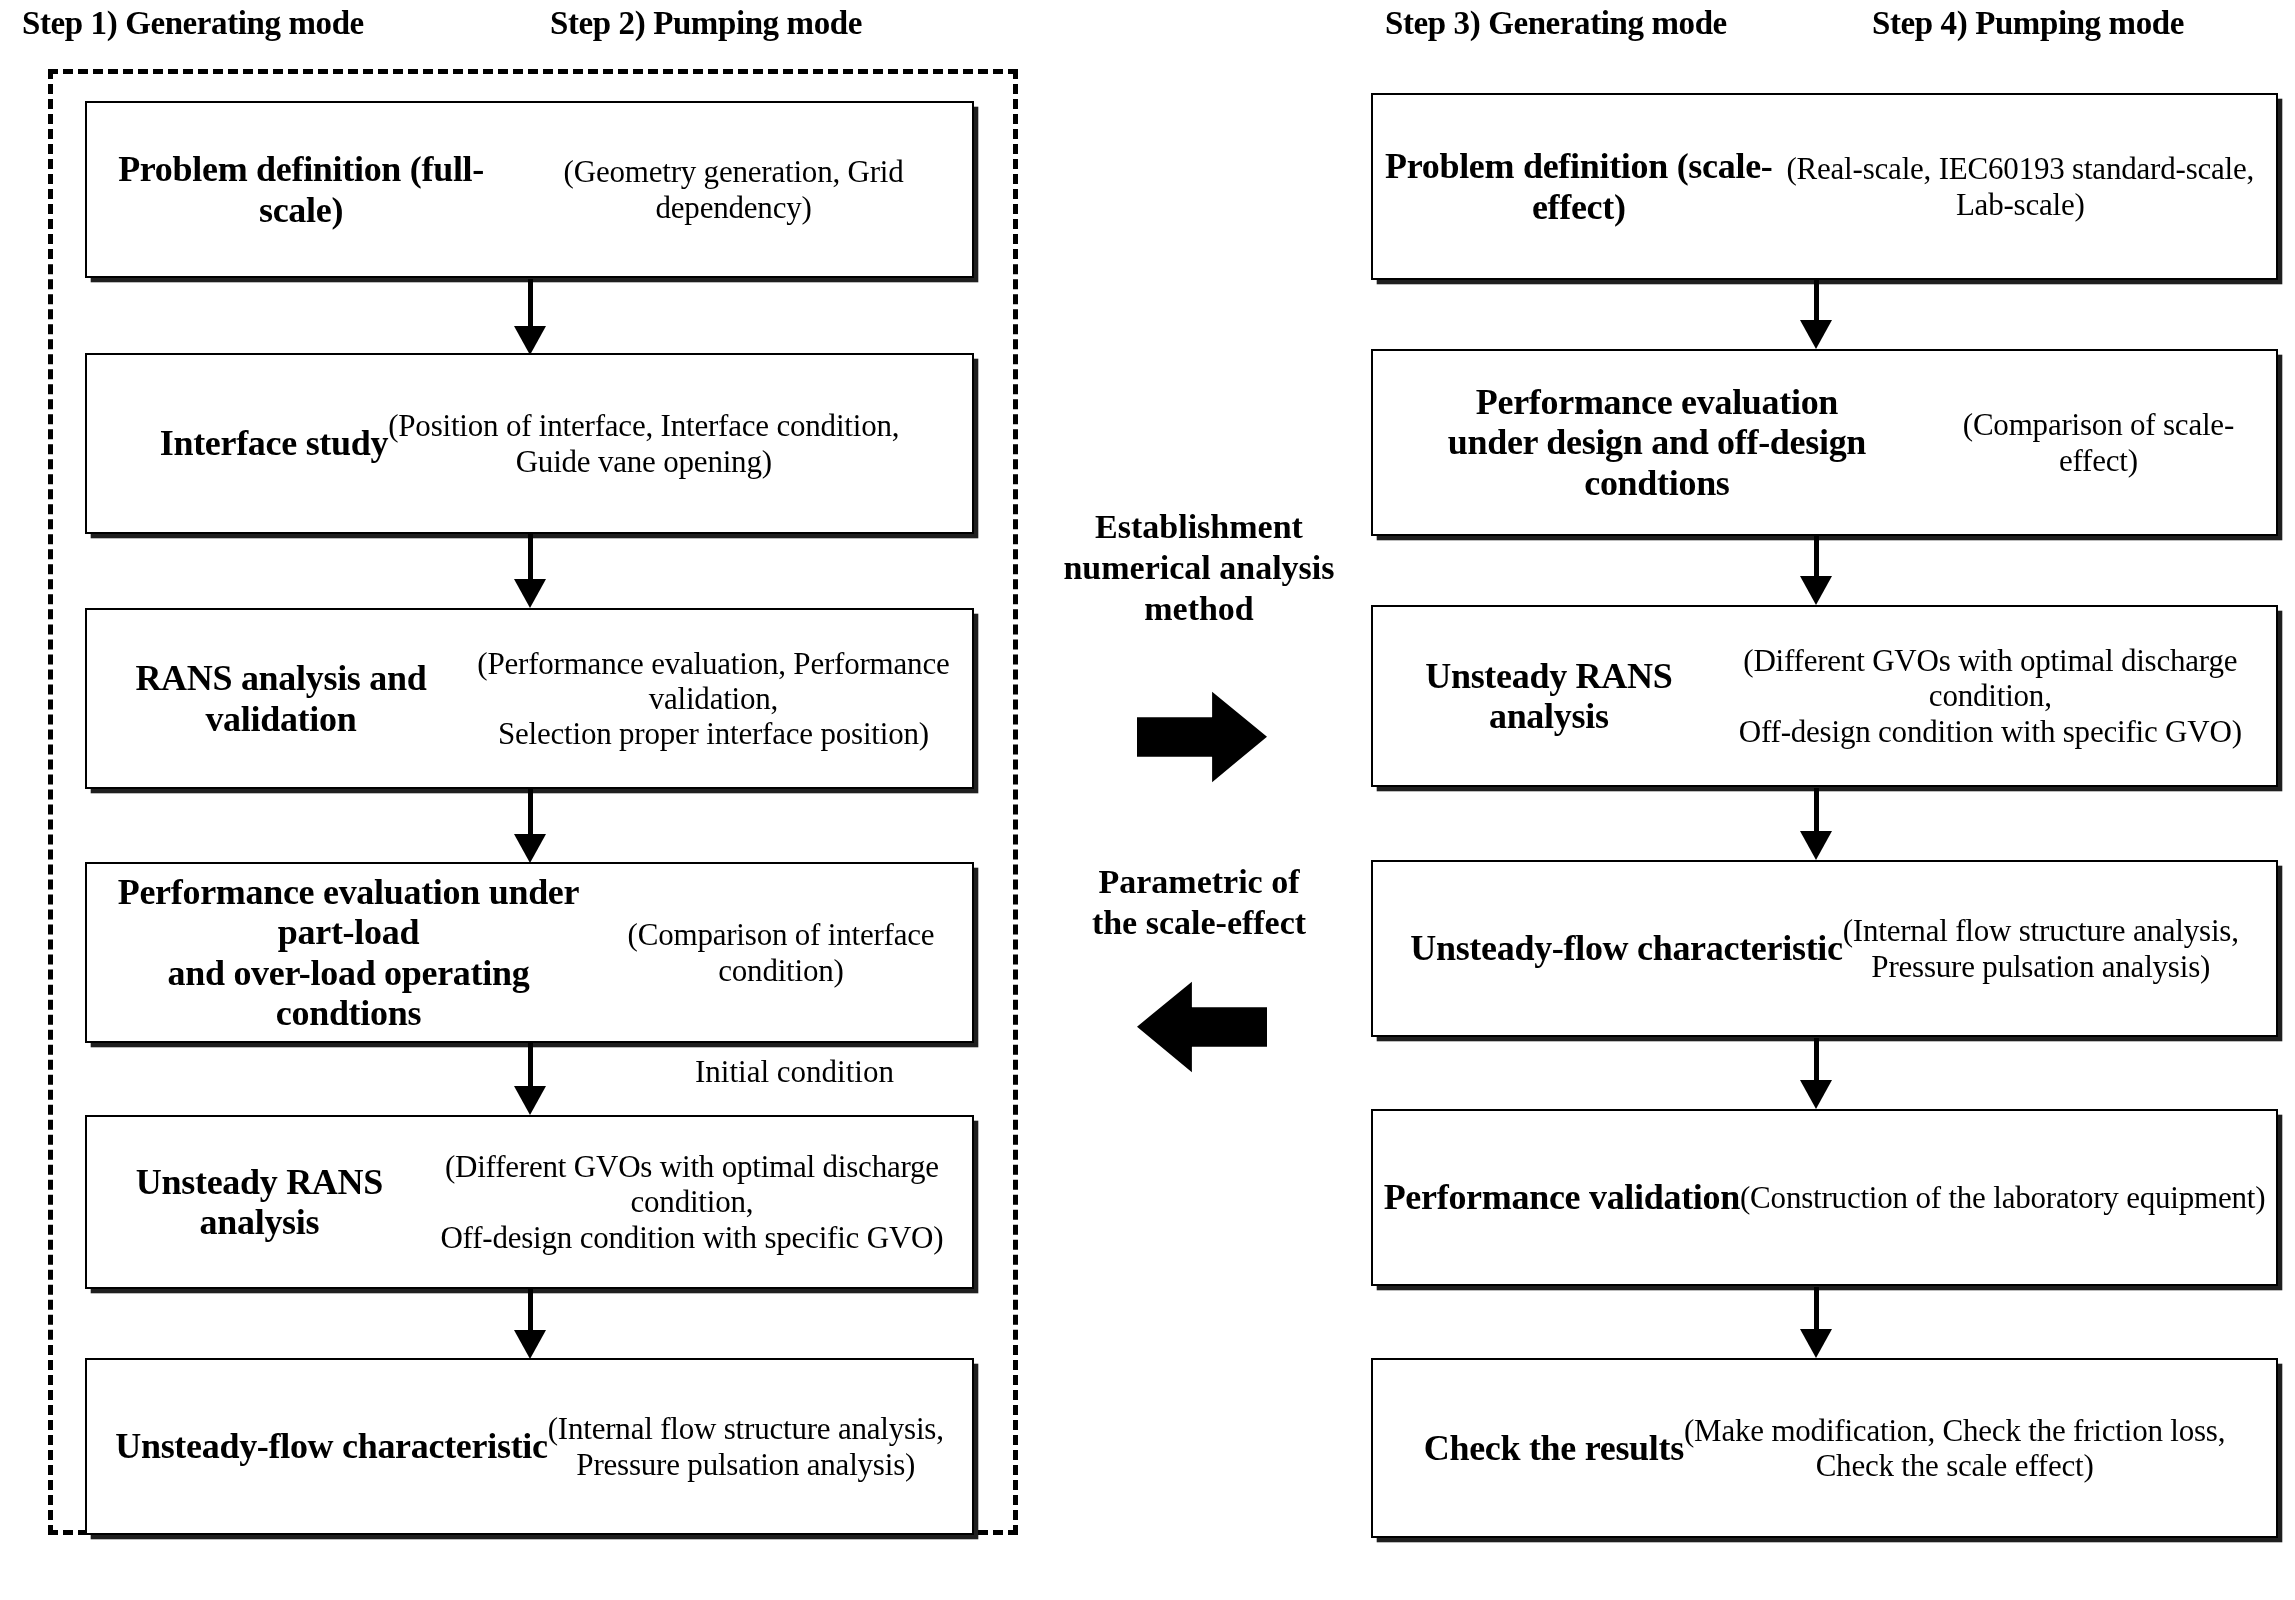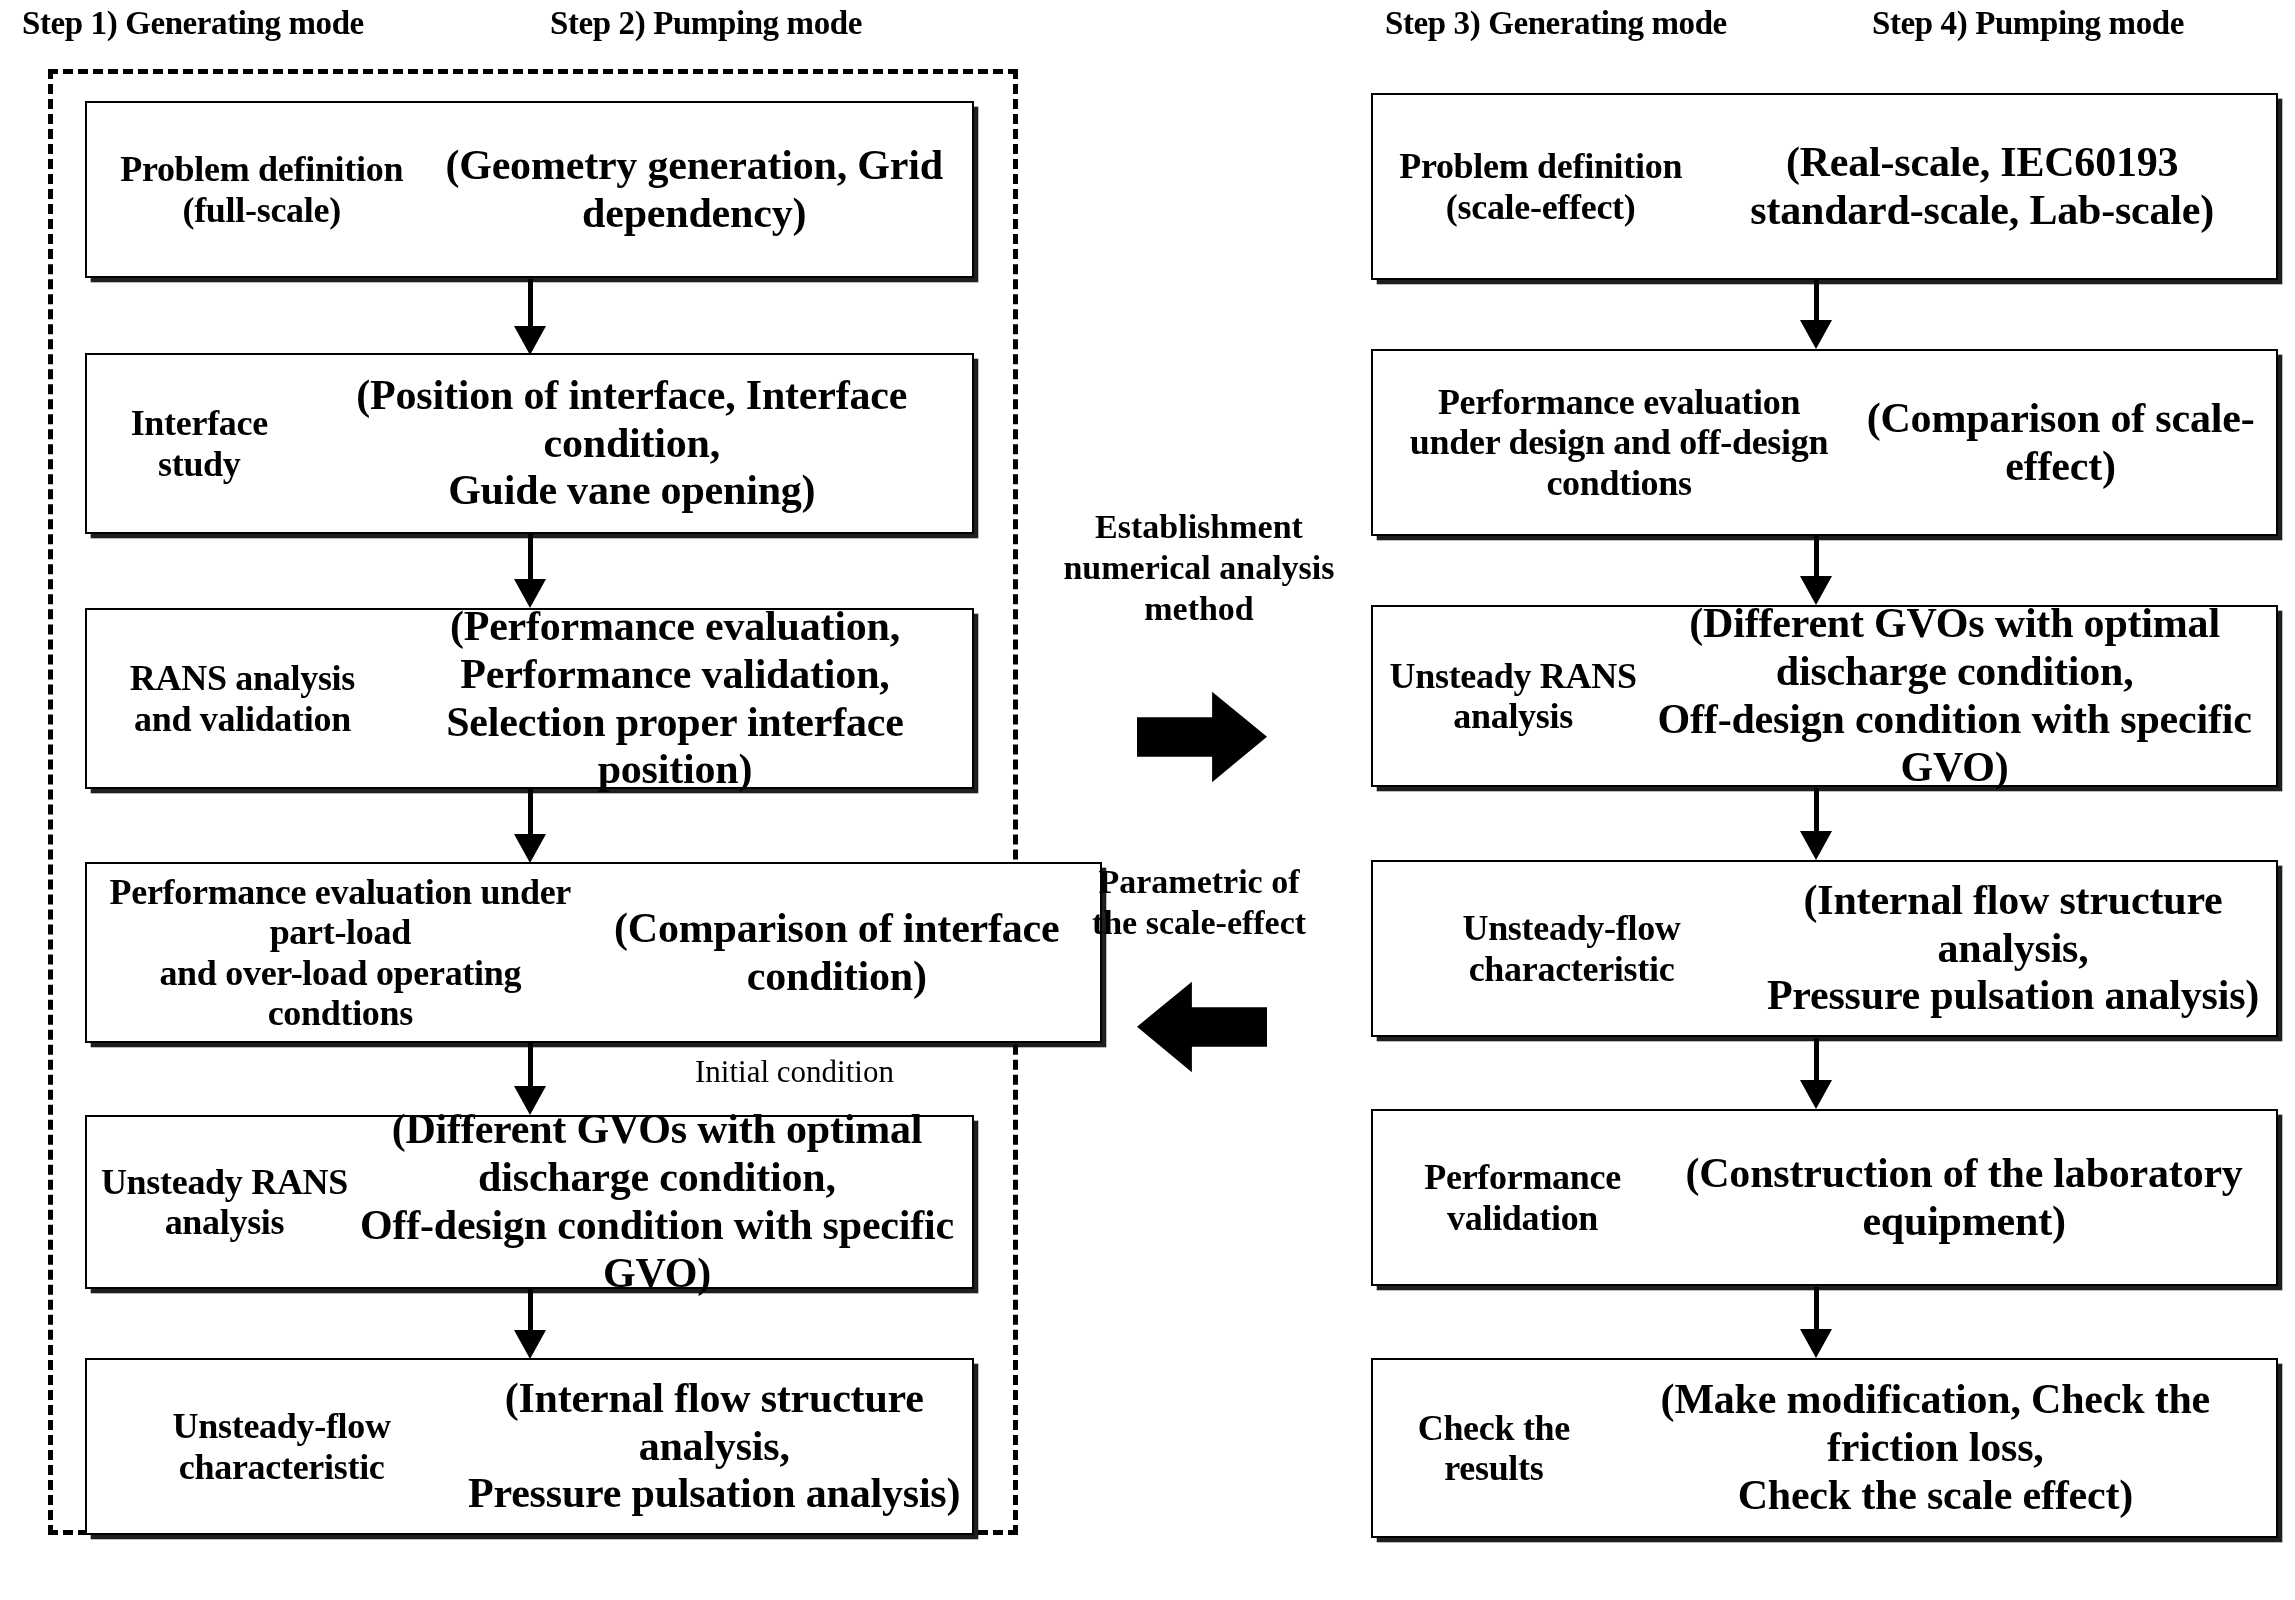--- a/index.html
+++ b/index.html
@@ -49,22 +49,22 @@
     box-shadow: 5px 5px 0 -0.7px rgba(0,0,0,0.88);
   }
   .box .title {
     font-weight: bold;
     font-size: 36px;
     line-height: 1.12;
     letter-spacing: -0.3px;
     white-space: pre-line;
   }
   .box .sub {
-    font-weight: bold;
-    font-size: 42px;
+    font-weight: normal;
+    font-size: 31px;
     line-height: 1.14;
     letter-spacing: -0.2px;
     white-space: pre-line;
     margin-top: 0;
   }
 
   
   .connector {
     position: absolute;
     width: 0;
@@ -124,21 +124,21 @@
     <div class="sub">(Position of interface, Interface condition,
 Guide vane opening)</div>
   </div>
 
   <div class="box" style="left:85px; top:608px; width:889px; height:181px;">
     <div class="title">RANS analysis and validation</div>
     <div class="sub">(Performance evaluation, Performance validation,
 Selection proper interface position)</div>
   </div>
 
-  <div class="box" style="left:85px; top:862px; width:1017px; height:181px;">
+  <div class="box" style="left:85px; top:862px; width:889px; height:181px;">
     <div class="title">Performance evaluation under part-load
 and over-load operating condtions</div>
     <div class="sub">(Comparison of interface condition)</div>
   </div>
 
   <div class="box" style="left:85px; top:1115px; width:889px; height:174px;">
     <div class="title">Unsteady RANS analysis</div>
     <div class="sub">(Different GVOs with optimal discharge condition,
 Off-design condition with specific GVO)</div>
   </div>

